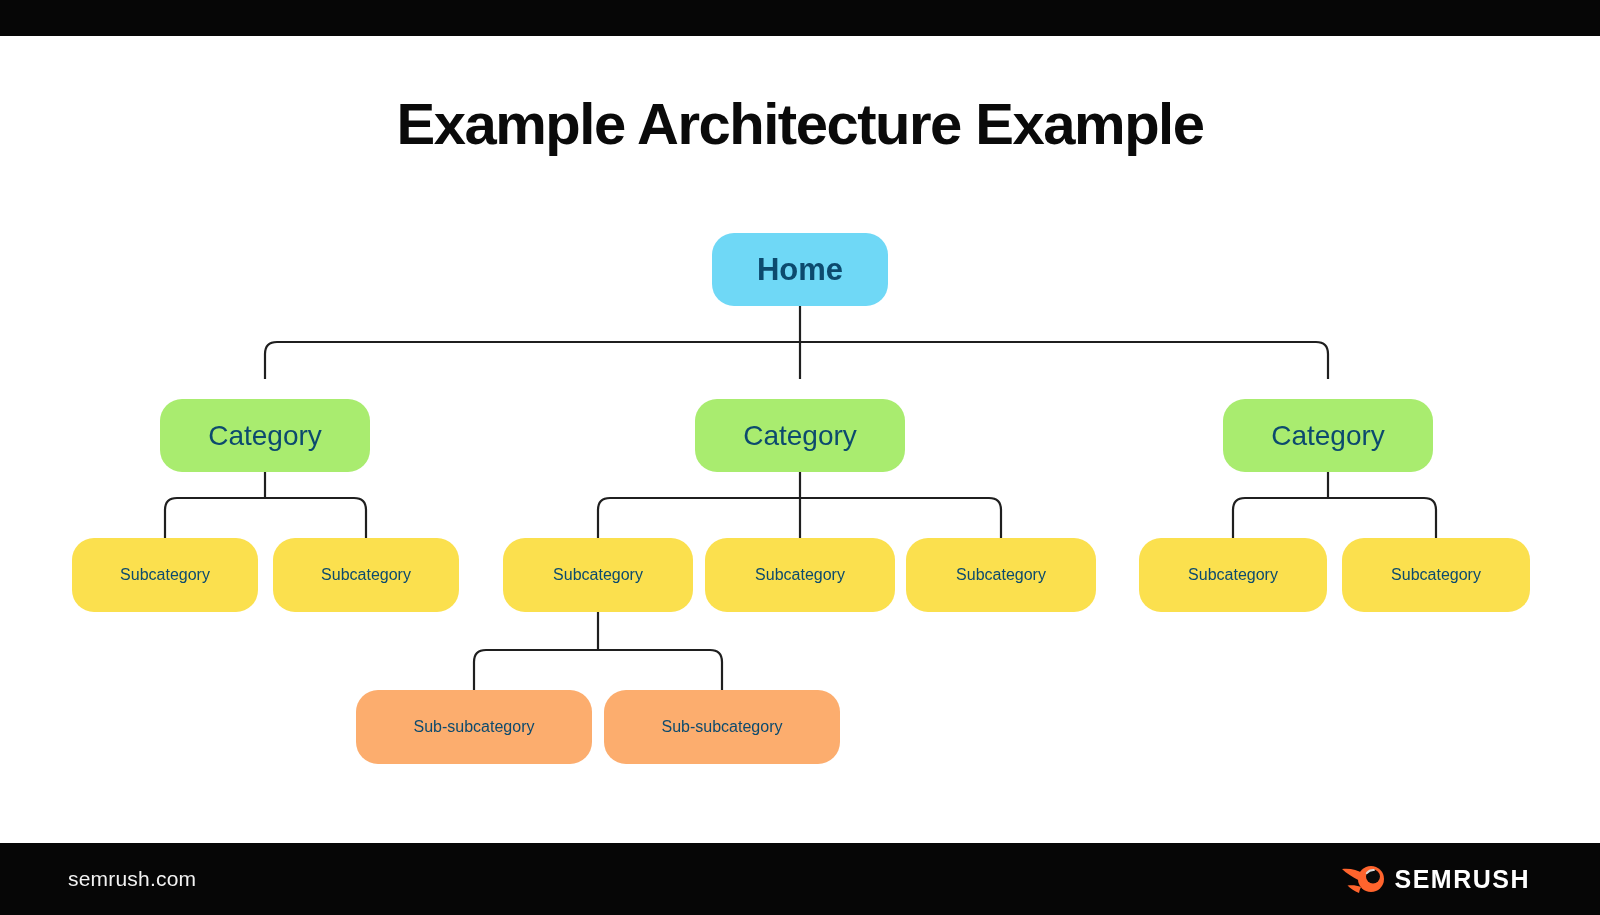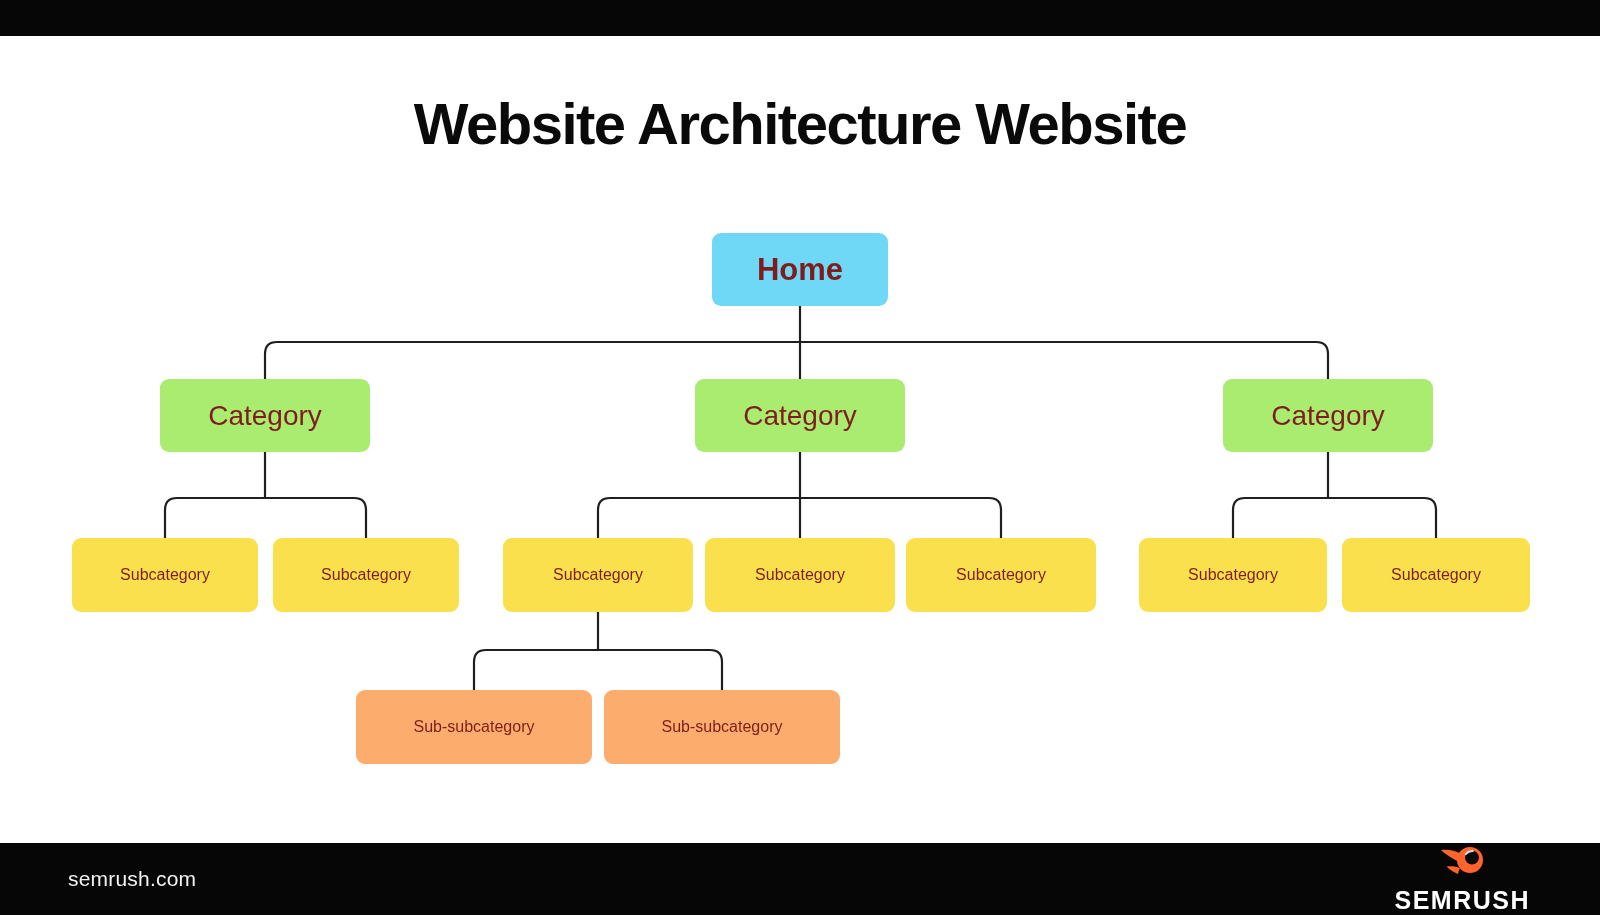--- a/index.html
+++ b/index.html
@@ -13,50 +13,50 @@
   }
   .title{
     position:absolute;left:0;top:90px;width:1600px;margin:0;
     text-align:center;font-size:58px;font-weight:800;letter-spacing:-1.5px;
     color:#0a0a0a;
   }
   .connectors{position:absolute;left:0;top:0;}
   .connectors path{fill:none;stroke:var(--c-line,#1f1f1f);stroke-width:2.2px;}
   .node{
     position:absolute;display:flex;align-items:center;justify-content:center;
-    border-radius:9px;color:#7f1d1d;text-align:center;
+    border-radius:22px;color:#0c4a6e;text-align:center;
   }
   .node.home{background:var(--c-home,#6FD8F6);font-size:31px;font-weight:700;}
-  .node.cat{background:var(--c-category,#A9EC6F);font-size:28px;font-weight:400;}
+  .node.cat{background:var(--c-category,#A9EC6F);font-size:28px;font-weight:400;margin-top:20px;}
   .node.sub{background:var(--c-subcategory,#FBE04E);font-size:16px;font-weight:400;}
   .node.subsub{background:var(--c-subsubcategory,#FCAD6E);font-size:16px;font-weight:400;}
   .footer{
     position:absolute;left:0;top:843px;width:1600px;height:72px;
     background:var(--c-footer_bg,#000);
   }
   .footer .site{
     position:absolute;left:68px;top:50%;transform:translateY(-50%);
     color:#f2f2f2;font-size:21px;letter-spacing:0.2px;
   }
   .brand{
     position:absolute;right:70px;top:50%;transform:translateY(-50%);
-    display:flex;align-items:center;gap:9px;flex-direction:column;
+    display:flex;align-items:center;gap:9px;
   }
   .brand-text{
     color:#ffffff;font-size:25px;font-weight:800;letter-spacing:1.5px;
   }
 </style>
 </head>
 <body>
 
 <div class="stage">
 
   <div class="topbar"></div>
 
-  <h1 class="title">Website Architecture Website</h1>
+  <h1 class="title">Example Architecture Example</h1>
 
   <svg class="connectors" width="1600" height="843" viewBox="0 0 1600 843">
 
     <path d="M800 306 L800 379"></path>
     <path d="M265 379 L265 354 Q265 342 277 342 L1316 342 Q1328 342 1328 354 L1328 379"></path>
 
     <path d="M265 452 L265 498"></path>
     <path d="M165 538 L165 510 Q165 498 177 498 L354 498 Q366 498 366 510 L366 538"></path>
 
     <path d="M800 452 L800 538"></path>

